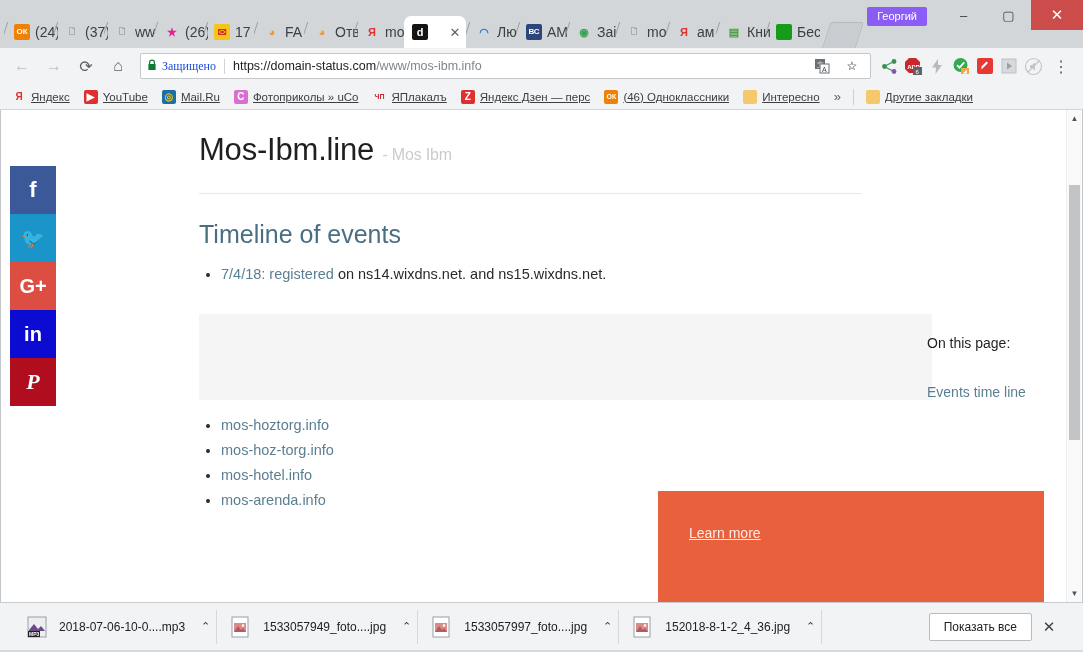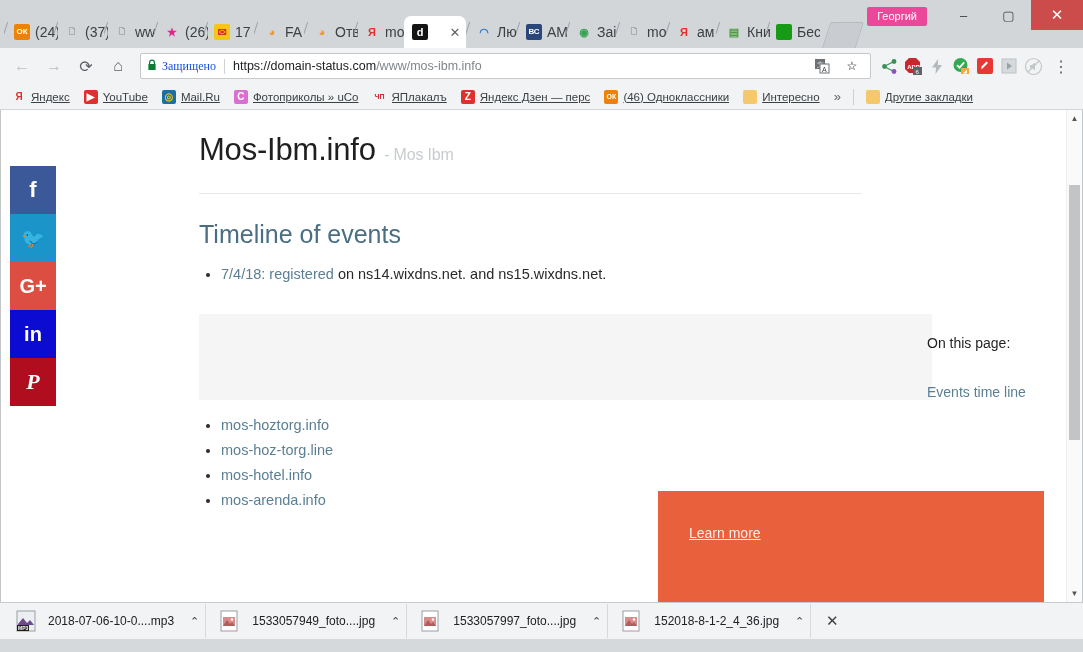--- a/index.html
+++ b/index.html
@@ -90,21 +90,21 @@
 
   
   .wincontrols {
     position: absolute;
     right: 0; top: 0;
     display: flex;
     align-items: center;
     height: 30px;
   }
   .userchip {
-    background: #ec4899;
+    background: #8b5cf6;
     color: #fff;
     font-size: 11px;
     padding: 3px 10px 4px;
     border-radius: 2px;
     margin-right: 14px;
     margin-top: 2px;
   }
   .wbtn {
     width: 45px; height: 30px;
     display: flex; align-items: center; justify-content: center;
@@ -307,26 +307,26 @@
   .sb-thumb {
     position: absolute;
     left: 2px; right: 2px;
     top: 75px;
     height: 255px;
     background: #c2c4c6;
   }
 
   
   .downloads {
-    height: 37px;
+    height: 48px;
     background: #f1f3f4;
     border-top: 1px solid #c8cbce;
     display: flex;
     align-items: center;
-    padding: 0 6px;
+    padding: 0 17px;
   }
   .dl {
     display: flex;
     align-items: center;
     height: 34px;
     padding: 0 6px 0 10px;
     border-right: 1px solid #d6d9dc;
     margin-right: 4px;
   }
   .dl-ico {
@@ -575,35 +575,35 @@
     <div class="social" id="socialrail">
         <div class="sbtn" style="background: rgb(59, 89, 152);">f</div>
         <div class="sbtn" style="background: rgb(27, 149, 201); font-size: 19px;">🐦</div>
         <div class="sbtn" style="background: rgb(220, 78, 65); font-size: 20px;">G+</div>
         <div class="sbtn" style="background: rgb(11, 11, 209); font-size: 20px;">in</div>
         <div class="sbtn" style="background: rgb(176, 13, 30); font-family: &quot;Liberation Serif&quot;, serif; font-style: italic;">P</div>
       </div>
 
     <div class="content">
       <div class="site-title">
-        <span>Mos-Ibm.info</span>
+        <span>Mos-Ibm.line</span>
         <span class="sub">- Mos Ibm</span>
       </div>
       <div class="rule"></div>
 
       <h2 class="sect">Timeline of events</h2>
       <ul class="items" id="timelinelist">
           <li><a href="#">7/4/18: registered</a><span> on ns14.wixdns.net. and ns15.wixdns.net.</span></li>
         </ul>
 
       <div class="adbox"></div>
 
       <ul class="items" id="prevlist">
           <li><a href="#">mos-hoztorg.info</a></li>
-          <li><a href="#">mos-hoz-torg.line</a></li>
+          <li><a href="#">mos-hoz-torg.info</a></li>
           <li><a href="#">mos-hotel.info</a></li>
           <li><a href="#">mos-arenda.info</a></li>
         </ul>
     </div>
 
     <div class="onthispage">
       <div>On this page:</div>
       <div class="otp-link">Events time line</div>
     </div>
 
@@ -654,14 +654,15 @@
     <div class="dl">
       <span class="dl-ico"><svg width="20" height="22" viewBox="0 0 20 22">
           <rect x="1" y="1" width="16" height="20" fill="#fff" stroke="#9aa0a6"></rect>
           <rect x="3" y="7" width="12" height="9" fill="#d98b8b"></rect>
           <path d="M3 16 7 10l3 4 2-2 3 4z" fill="#b35c5c"></path>
           <circle cx="12" cy="9.5" r="1.3" fill="#fff"></circle>
         </svg></span>
       <span class="dl-name">152018-8-1-2_4_36.jpg</span>
       <span class="dl-caret">⌃</span>
     </div>
+    <button class="showall">Показать все</button>
     <div class="dl-close">✕</div>
   </div>
 
 </body></html>

